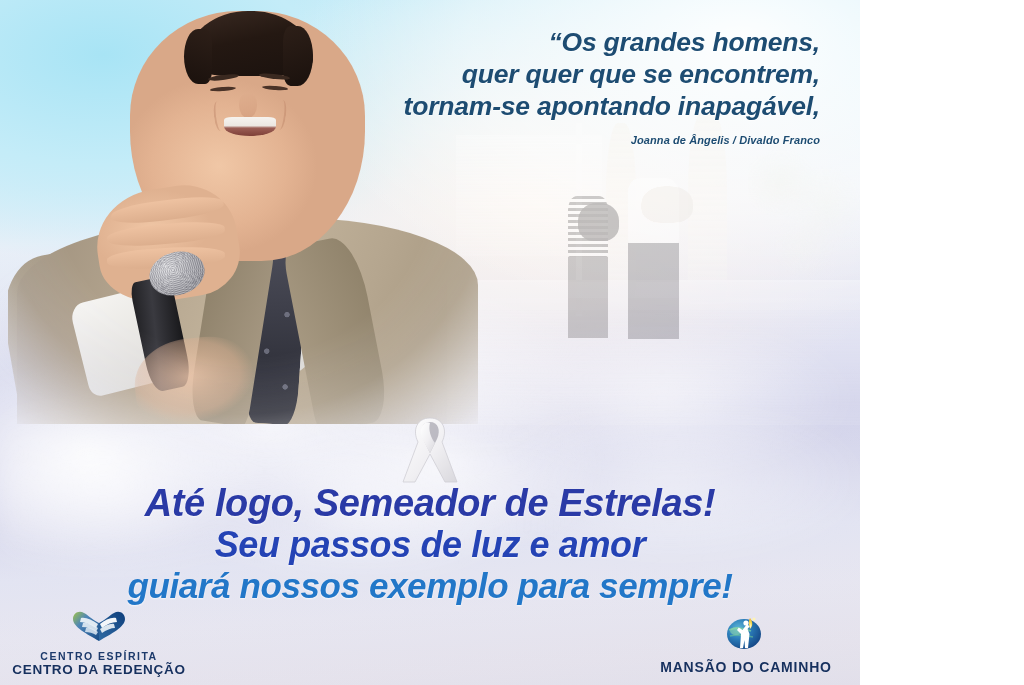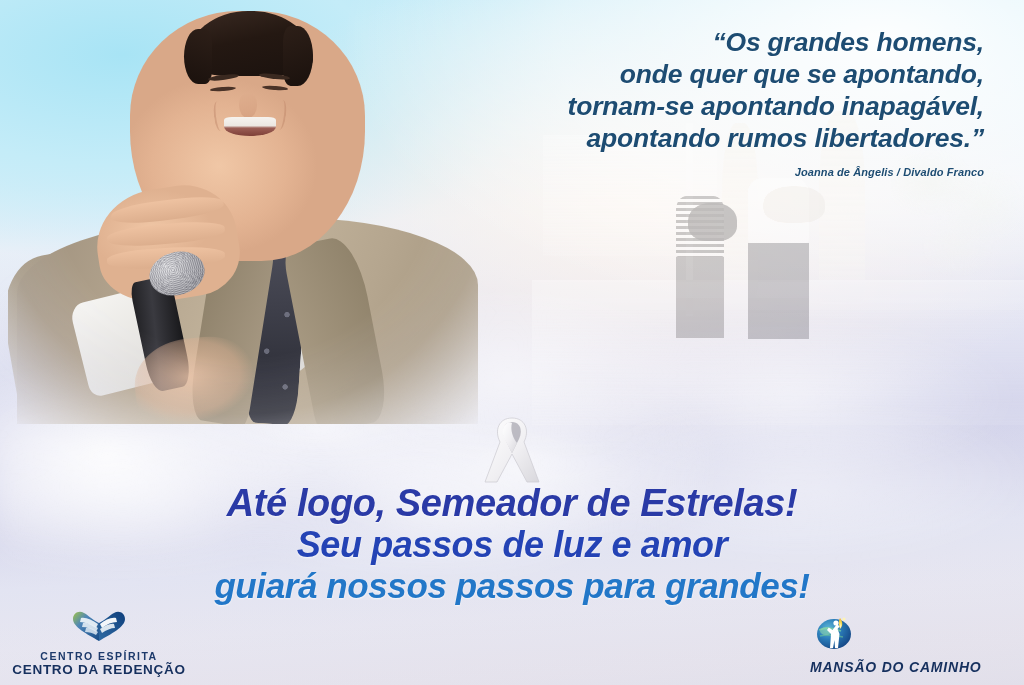--- a/index.html
+++ b/index.html
@@ -4,21 +4,21 @@
 <style>
   * { margin:0; padding:0; box-sizing:border-box; }
   html, body {
     width:1024px; height:685px;
     font-family:"Liberation Sans", sans-serif;
     overflow:hidden; background:#fff;
   }
 
   .poster {
     position:relative;
-    width:1024px; height:685px;
+    width:860px; height:685px;
     overflow:hidden;
     background:
       radial-gradient(ellipse 70% 55% at 86% 6%, rgba(255,255,255,0.96) 0%, rgba(255,255,255,0.55) 45%, rgba(255,255,255,0) 75%),
       radial-gradient(ellipse 55% 45% at 62% 30%, rgba(255,246,238,0.85) 0%, rgba(255,240,232,0.30) 50%, rgba(255,255,255,0) 80%),
       radial-gradient(ellipse 60% 40% at 12% 8%, #a8e4f5 0%, #c4ecf8 40%, rgba(220,240,250,0.2) 75%),
       linear-gradient(176deg,
         #9fdff3 0%,
         #bbe8f7 11%,
         #d8eef8 22%,
         #ebeff7 33%,
@@ -347,21 +347,21 @@
   .hl2 { font-size:36px; color:#2443b5; margin-top:5px; }
   .hl3 { font-size:35px; color:#2277c8; margin-top:5px; }
 
   
   .logo-left {
     position:absolute; left:4px; bottom:8px;
     z-index:7; text-align:center; width:190px;
   }
   .logo-right {
     position:absolute; right:14px; bottom:10px;
-    z-index:7; width:200px;font-style:italic;
+    z-index:7; text-align:center; width:200px;
   }
   .logo-mark { display:block; margin:0 auto 3px; }
   .logo-t1 {
     font-size:10.5px; font-weight:bold; color:#1d3a6b;
     letter-spacing:1.5px; line-height:12px;
   }
   .logo-t2 {
     font-size:13.5px; font-weight:bold; color:#16305e;
     letter-spacing:0.7px; line-height:15px;
   }
@@ -430,23 +430,22 @@
       <div class="finger f3"></div>
 
       <div class="micBody"></div>
       <div class="micHead"></div>
       <div class="lowHand"></div>
     </div>
   </div>
 
   <div class="quote">
     <div class="quote-line">“Os grandes homens,</div>
-    <div class="quote-line">onde quer que se apontando,</div>
+    <div class="quote-line">quer quer que se encontrem,</div>
     <div class="quote-line">tornam-se apontando inapagável,</div>
-    <div class="quote-line">apontando rumos libertadores.”</div>
     <div class="quote-attr">Joanna de Ângelis / Divaldo Franco</div>
   </div>
 
   <div class="ribbon-wrap">
     <svg width="78" height="82" viewBox="0 0 78 82">
       <defs>
         <linearGradient id="rbg" x1="0" y1="0" x2="1" y2="1">
           <stop offset="0%" stop-color="#ffffff"></stop>
           <stop offset="55%" stop-color="#f0eff2"></stop>
           <stop offset="100%" stop-color="#d9d8dd"></stop>
@@ -456,21 +455,21 @@
         <path d="M39 10 C26 10 21 22 27 34 L12 74 L24 74 L39 46 L54 74 L66 74 L51 34 C57 22 52 10 39 10 Z" fill="url(#rbg)" stroke="#cfced4" stroke-width="0.8"></path>
         <path d="M39 14 C31 14 28 22 32 31 L39 45 L46 31 C50 22 47 14 39 14 Z" fill="#8e8d99" opacity="0.55"></path>
         <path d="M33 16 C28 20 29 28 33 34 L39 45 L44 35 C40 30 37 22 39 15 C37 14 35 14 33 16 Z" fill="url(#rbg)"></path>
       </g>
     </svg>
   </div>
 
   <div class="headline">
     <div class="hl hl1">Até logo, Semeador de Estrelas!</div>
     <div class="hl hl2">Seu passos de luz e amor</div>
-    <div class="hl hl3">guiará nossos passos para grandes!</div>
+    <div class="hl hl3">guiará nossos exemplo para sempre!</div>
   </div>
 
   <div class="logo-left">
     <span class="logo-mark">
       <svg width="60" height="34" viewBox="0 0 60 34">
         <defs>
           <linearGradient id="hl1g" x1="0" y1="0" x2="1" y2="1">
             <stop offset="0%" stop-color="#9fc24a"></stop>
             <stop offset="35%" stop-color="#4e86b8"></stop>
             <stop offset="100%" stop-color="#164a86"></stop>

